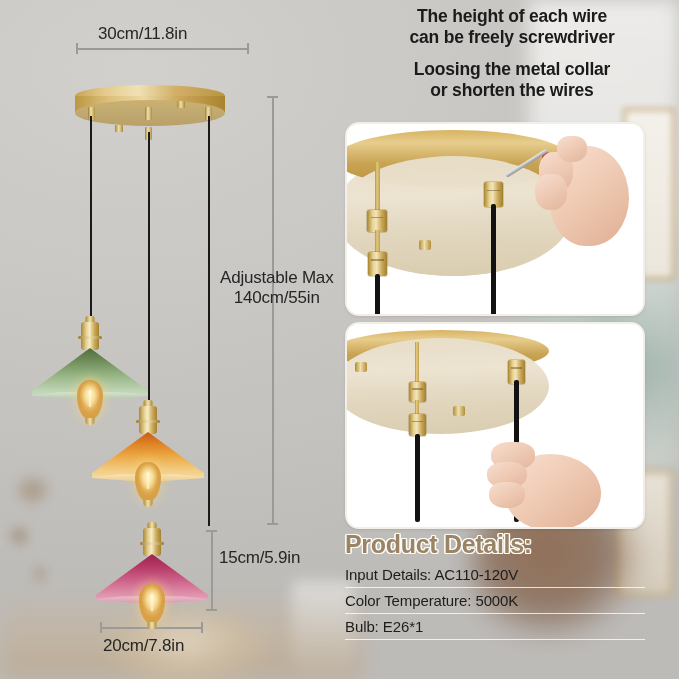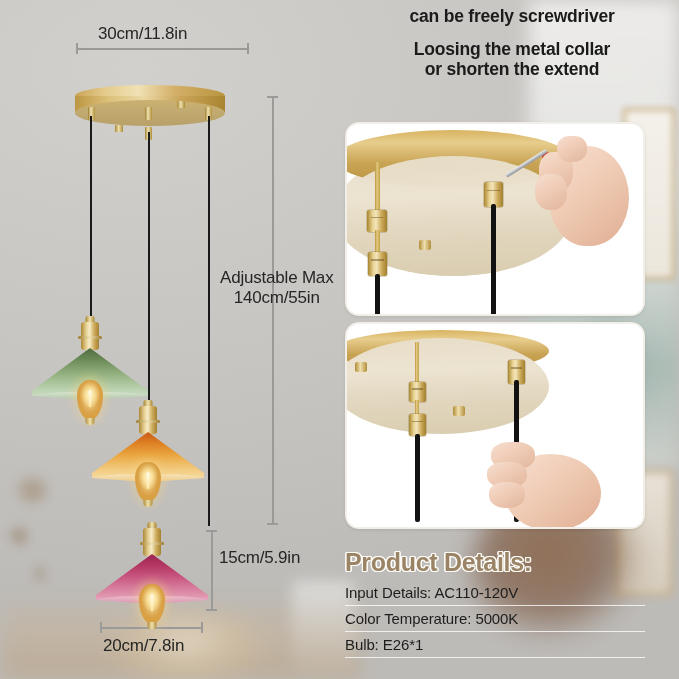--- a/index.html
+++ b/index.html
@@ -215,21 +215,21 @@
   }
   .filament{
     position:absolute;left:50%;transform:translateX(-50%);top:26%;
     width:3px;height:42%;
     background:linear-gradient(180deg,#fffbe8,#ffe9a8);
     box-shadow:0 0 7px 2px rgba(255,240,190,.9);
     border-radius:2px;
   }
 
   
-  #details{position:absolute;left:345px;top:548px;width:300px;}
+  #details{position:absolute;left:345px;top:530px;width:300px;}
   #details .pd-title{
     font-size:25px;font-weight:bold;color:#9b8466;letter-spacing:-.3px;
     text-shadow:
       1.4px 0 0 #fdfcf9, -1.4px 0 0 #fdfcf9, 0 1.4px 0 #fdfcf9, 0 -1.4px 0 #fdfcf9,
       1px 1px 0 #fdfcf9, -1px 1px 0 #fdfcf9, 1px -1px 0 #fdfcf9, -1px -1px 0 #fdfcf9;
     margin-bottom:3px;
   }
   .spec-row{
     font-size:15px;color:#1d1d1d;padding:4px 0 4px 0;
     border-bottom:1px solid rgba(255,255,255,.78);
@@ -249,25 +249,26 @@
     <div class="bg-blob bg-frame2"></div>
     <div class="bg-blob bg-branch"></div>
     <div class="bg-blob bg-table"></div>
     <div class="bg-blob bg-bowl"></div>
     <div class="bg-blob bg-glass"></div>
     <div class="bg-blob bg-head"></div>
   </div>
 
   <div class="headline">
     <div class="h-a">
+      <span class="ln">The height of each wire</span>
       <span class="ln">can be freely screwdriver</span>
     </div>
     <div class="h-b">
       <span class="ln">Loosing the metal collar</span>
-      <span class="ln">or shorten the extend</span>
+      <span class="ln">or shorten the wires</span>
     </div>
   </div>
 
   <div class="panel" id="panel-top">
     <div class="photo">
 
       <div class="disc-wrap" style="left:-12px;top:6px;width:236px;height:148px;">
         <div class="disc-body" style="top:18px;height:128px;"></div>
         <div class="disc-rim" style="top:0;height:58px;"></div>
         <div class="disc-body" style="top:26px;height:120px;opacity:.97;"></div>

